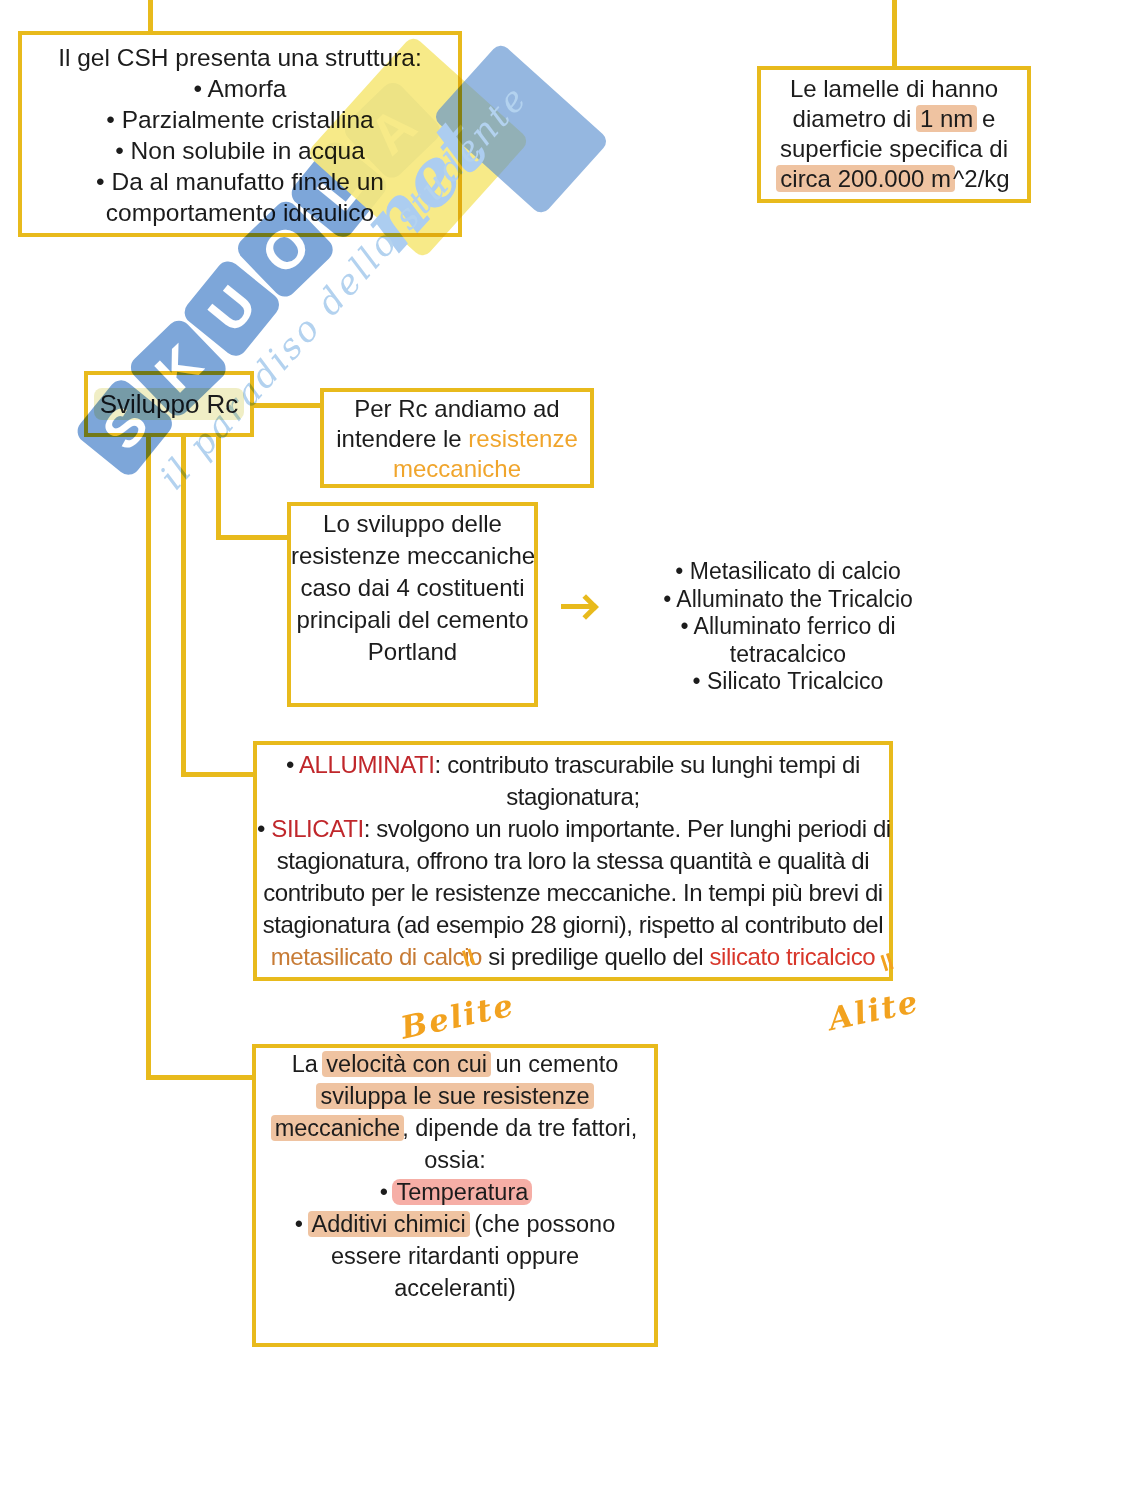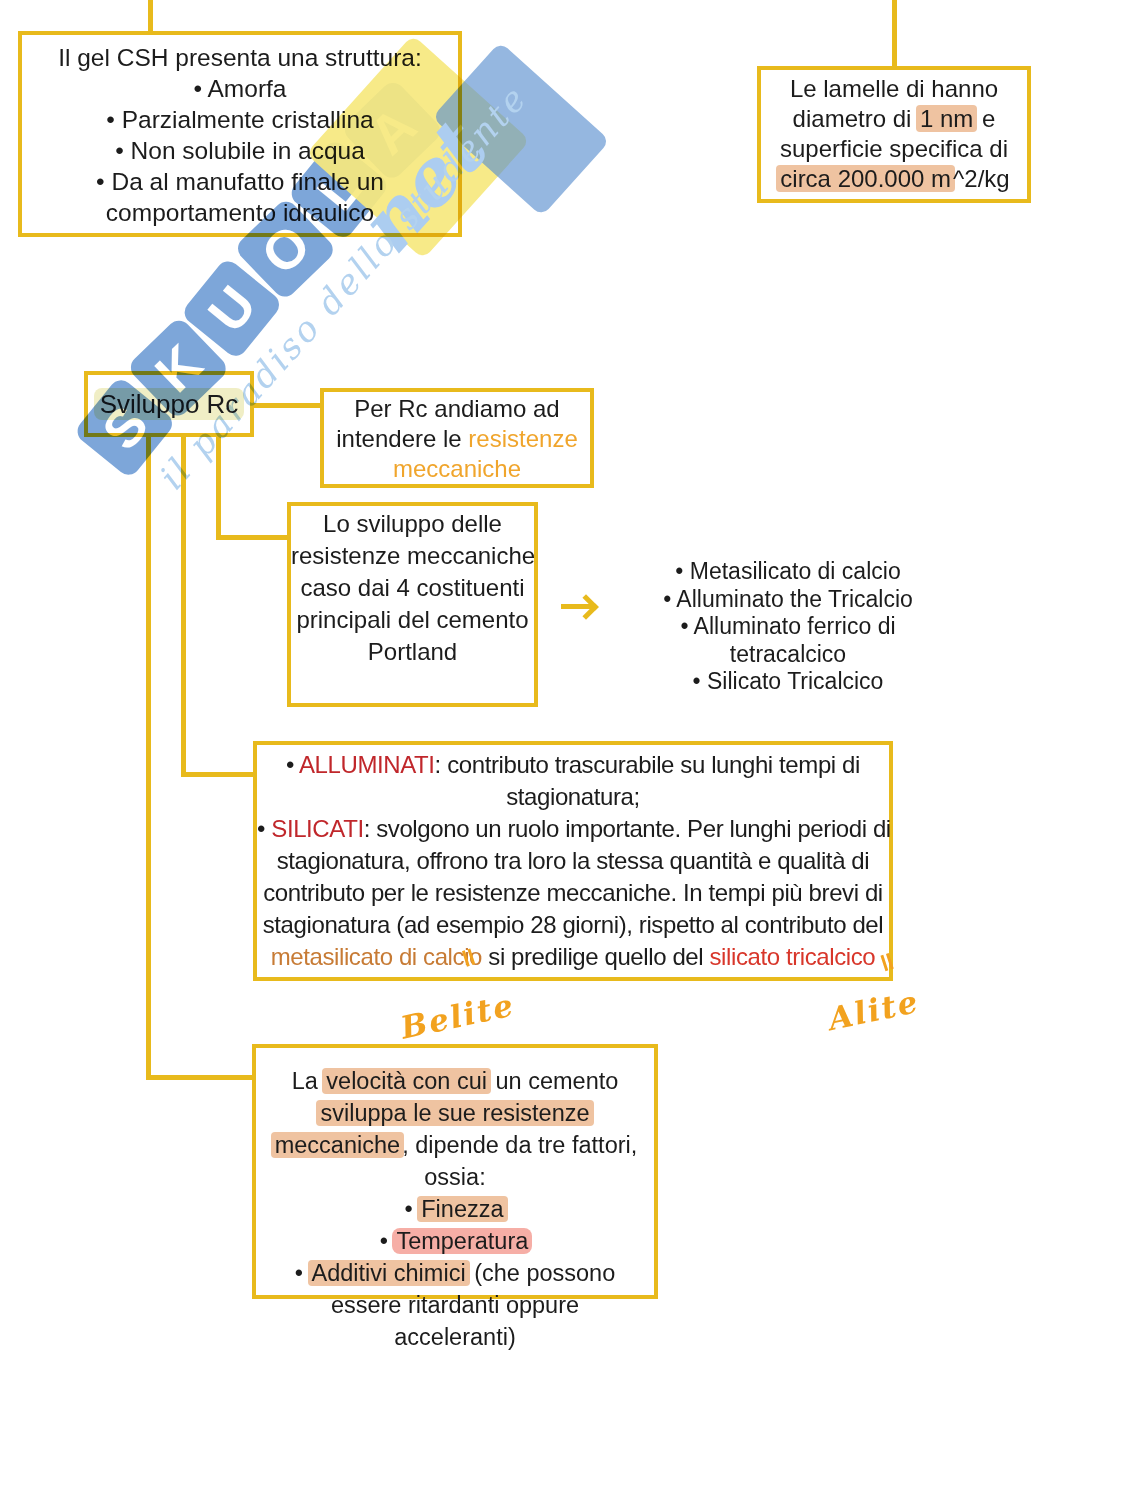--- a/index.html
+++ b/index.html
@@ -18,21 +18,21 @@
   #box-sviluppo{left:84px;top:371px;width:170px;height:66px;padding-top:14px;
            font-size:26px;line-height:30px;}
   #box-perrc{left:320px;top:372px;width:274px;height:100px;padding-top:2px;
            font-size:24px;line-height:30px;margin-top:16px;}
   #box-losviluppo{left:287px;top:502px;width:251px;height:205px;padding-top:2px;
            font-size:24px;line-height:32px;}
   #list-costituenti{position:absolute;left:610px;top:558px;width:356px;text-align:center;
            font-size:23px;line-height:27.5px;}
   #box-allsil{left:253px;top:741px;width:640px;height:240px;padding-top:4px;
            font-size:24px;line-height:32px;letter-spacing:-0.4px;}
-  #box-velocita{left:252px;top:1044px;width:406px;height:255px;padding-top:17px;
+  #box-velocita{left:252px;top:1044px;width:406px;height:303px;padding-top:0;
            font-size:23.5px;line-height:32px;}
 
   
   .seg-orange{color:#f0a52c;}
   .seg-bor{color:#c77b35;}
   .seg-red{color:#c0272b;}
   .seg-bred{color:#d8362a;text-align:right;}
   .seg-hl{background:#efc3a1;border-radius:4px;padding:0 4px;margin:0 -2px;}
   .seg-hlp{background:#f6aea6;border-radius:8px;padding:0 4px;margin:0 -2px;}
   .seg-hly{background:#f0eec5;border-radius:8px;padding:1px 6px;margin:3px -4px;}
@@ -142,21 +142,20 @@
       <div class="line"><span>stagionatura, offrono tra loro la stessa quantità e qualità di</span></div>
       <div class="line"><span>contributo per le resistenze meccaniche. In tempi più brevi di</span></div>
       <div class="line"><span>stagionatura (ad esempio 28 giorni), rispetto al contributo del</span></div>
       <div class="line"><span class="seg-bor">metasilicato di calcio</span><span> si predilige quello del </span><span class="seg-bred">silicato tricalcico</span></div>
     </div>
   <div class="dbox" id="box-velocita">
       <div class="line"><span>La </span><span class="seg-hl">velocità con cui</span><span> un cemento</span></div>
       <div class="line"><span class="seg-hl">sviluppa le sue resistenze</span></div>
       <div class="line"><span class="seg-hl">meccaniche</span><span>, dipende da tre fattori,</span></div>
       <div class="line"><span>ossia:</span></div>
-      <div class="line"><span>•  </span><span class="seg-hl">Finezza</span></div>
       <div class="line"><span>•  </span><span class="seg-hlp">Temperatura</span></div>
       <div class="line"><span>•  </span><span class="seg-hl">Additivi chimici</span><span> (che possono</span></div>
       <div class="line"><span>essere ritardanti oppure</span></div>
       <div class="line"><span>acceleranti)</span></div>
     </div>
 
   <div class="handnote" id="note-belite">
     <span class="eq">=</span>
     <span class="word">Belite</span>
   </div>

